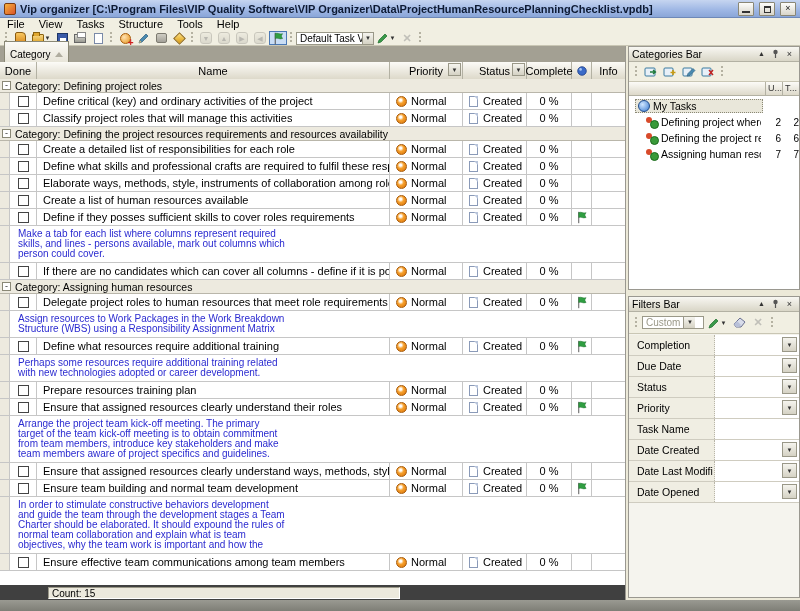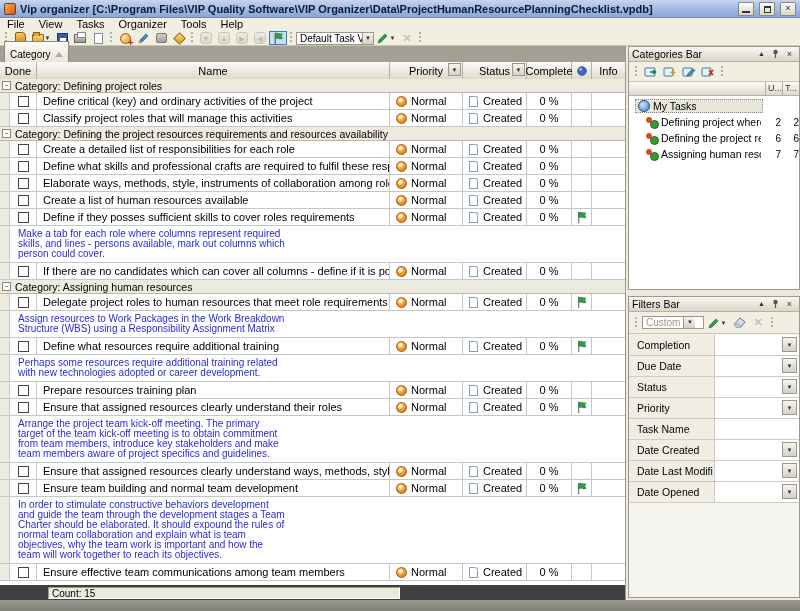--- a/index.html
+++ b/index.html
@@ -124,21 +124,21 @@
     <span class="winbtn">
         <span class="rest"></span>
       </span>
     <span class="winbtn">×</span>
   </div>
 
   <div class="menubar" id="menubar">
       <span class="mi">File</span>
       <span class="mi">View</span>
       <span class="mi">Tasks</span>
-      <span class="mi">Organizer</span>
+      <span class="mi">Structure</span>
       <span class="mi">Tools</span>
       <span class="mi">Help</span>
     </div>
 
   <div class="toolbar">
     <span class="grip"></span>
     <span class="tbtn">
         <span class="ic ic-book"></span>
       </span>
     <span class="tbtn dd">
@@ -405,21 +405,21 @@
               <svg class="flagsvg" viewBox="0 0 16 16">
                 <path d="M4 1v14" stroke="#555" stroke-width="1.2"></path>
                 <path d="M4 2c3-1.6 5 1.4 9 0l-1.6 3L13 8c-4 1.6-6-1.4-9 0z" fill="var(--flag-green,#2f9e41)" stroke="#1d6e2c" stroke-width="0.6"></path>
               </svg>
             </div>
             <div class="td" style="width: 33px; border-right: none;"></div>
           </div>
           <div class="note">
             <div class="gutc"></div>
             <div class="ntext">
-              <div>Make a tab for each role where columns represent required</div>
+              <div>Make a tab for each list where columns represent required</div>
               <div>skills, and lines - persons available, mark out columns which</div>
               <div>person could cover.</div>
             </div>
           </div>
           <div class="tr">
             <div class="td gut" style="width: 10px;"></div>
             <div class="td" style="width: 27px;">
               <span class="chk"></span>
             </div>
             <div class="td" style="width: 353px;">
@@ -619,21 +619,20 @@
             <div class="td" style="width: 33px; border-right: none;"></div>
           </div>
           <div class="note">
             <div class="gutc"></div>
             <div class="ntext">
               <div>In order to stimulate constructive behaviors development</div>
               <div>and guide the team through the development stages a Team</div>
               <div>Charter should be elaborated. It should expound the rules of</div>
               <div>normal team collaboration and explain what is team</div>
               <div>objectives, why the team work is important and how the</div>
-              <div>team will work together to reach its objectives.</div>
             </div>
           </div>
           <div class="tr">
             <div class="td gut" style="width: 10px;"></div>
             <div class="td" style="width: 27px;">
               <span class="chk"></span>
             </div>
             <div class="td" style="width: 353px;">
               <span style="padding-left: 6px; white-space: nowrap; overflow: hidden;">Ensure effective team communications among team members</span>
             </div>

